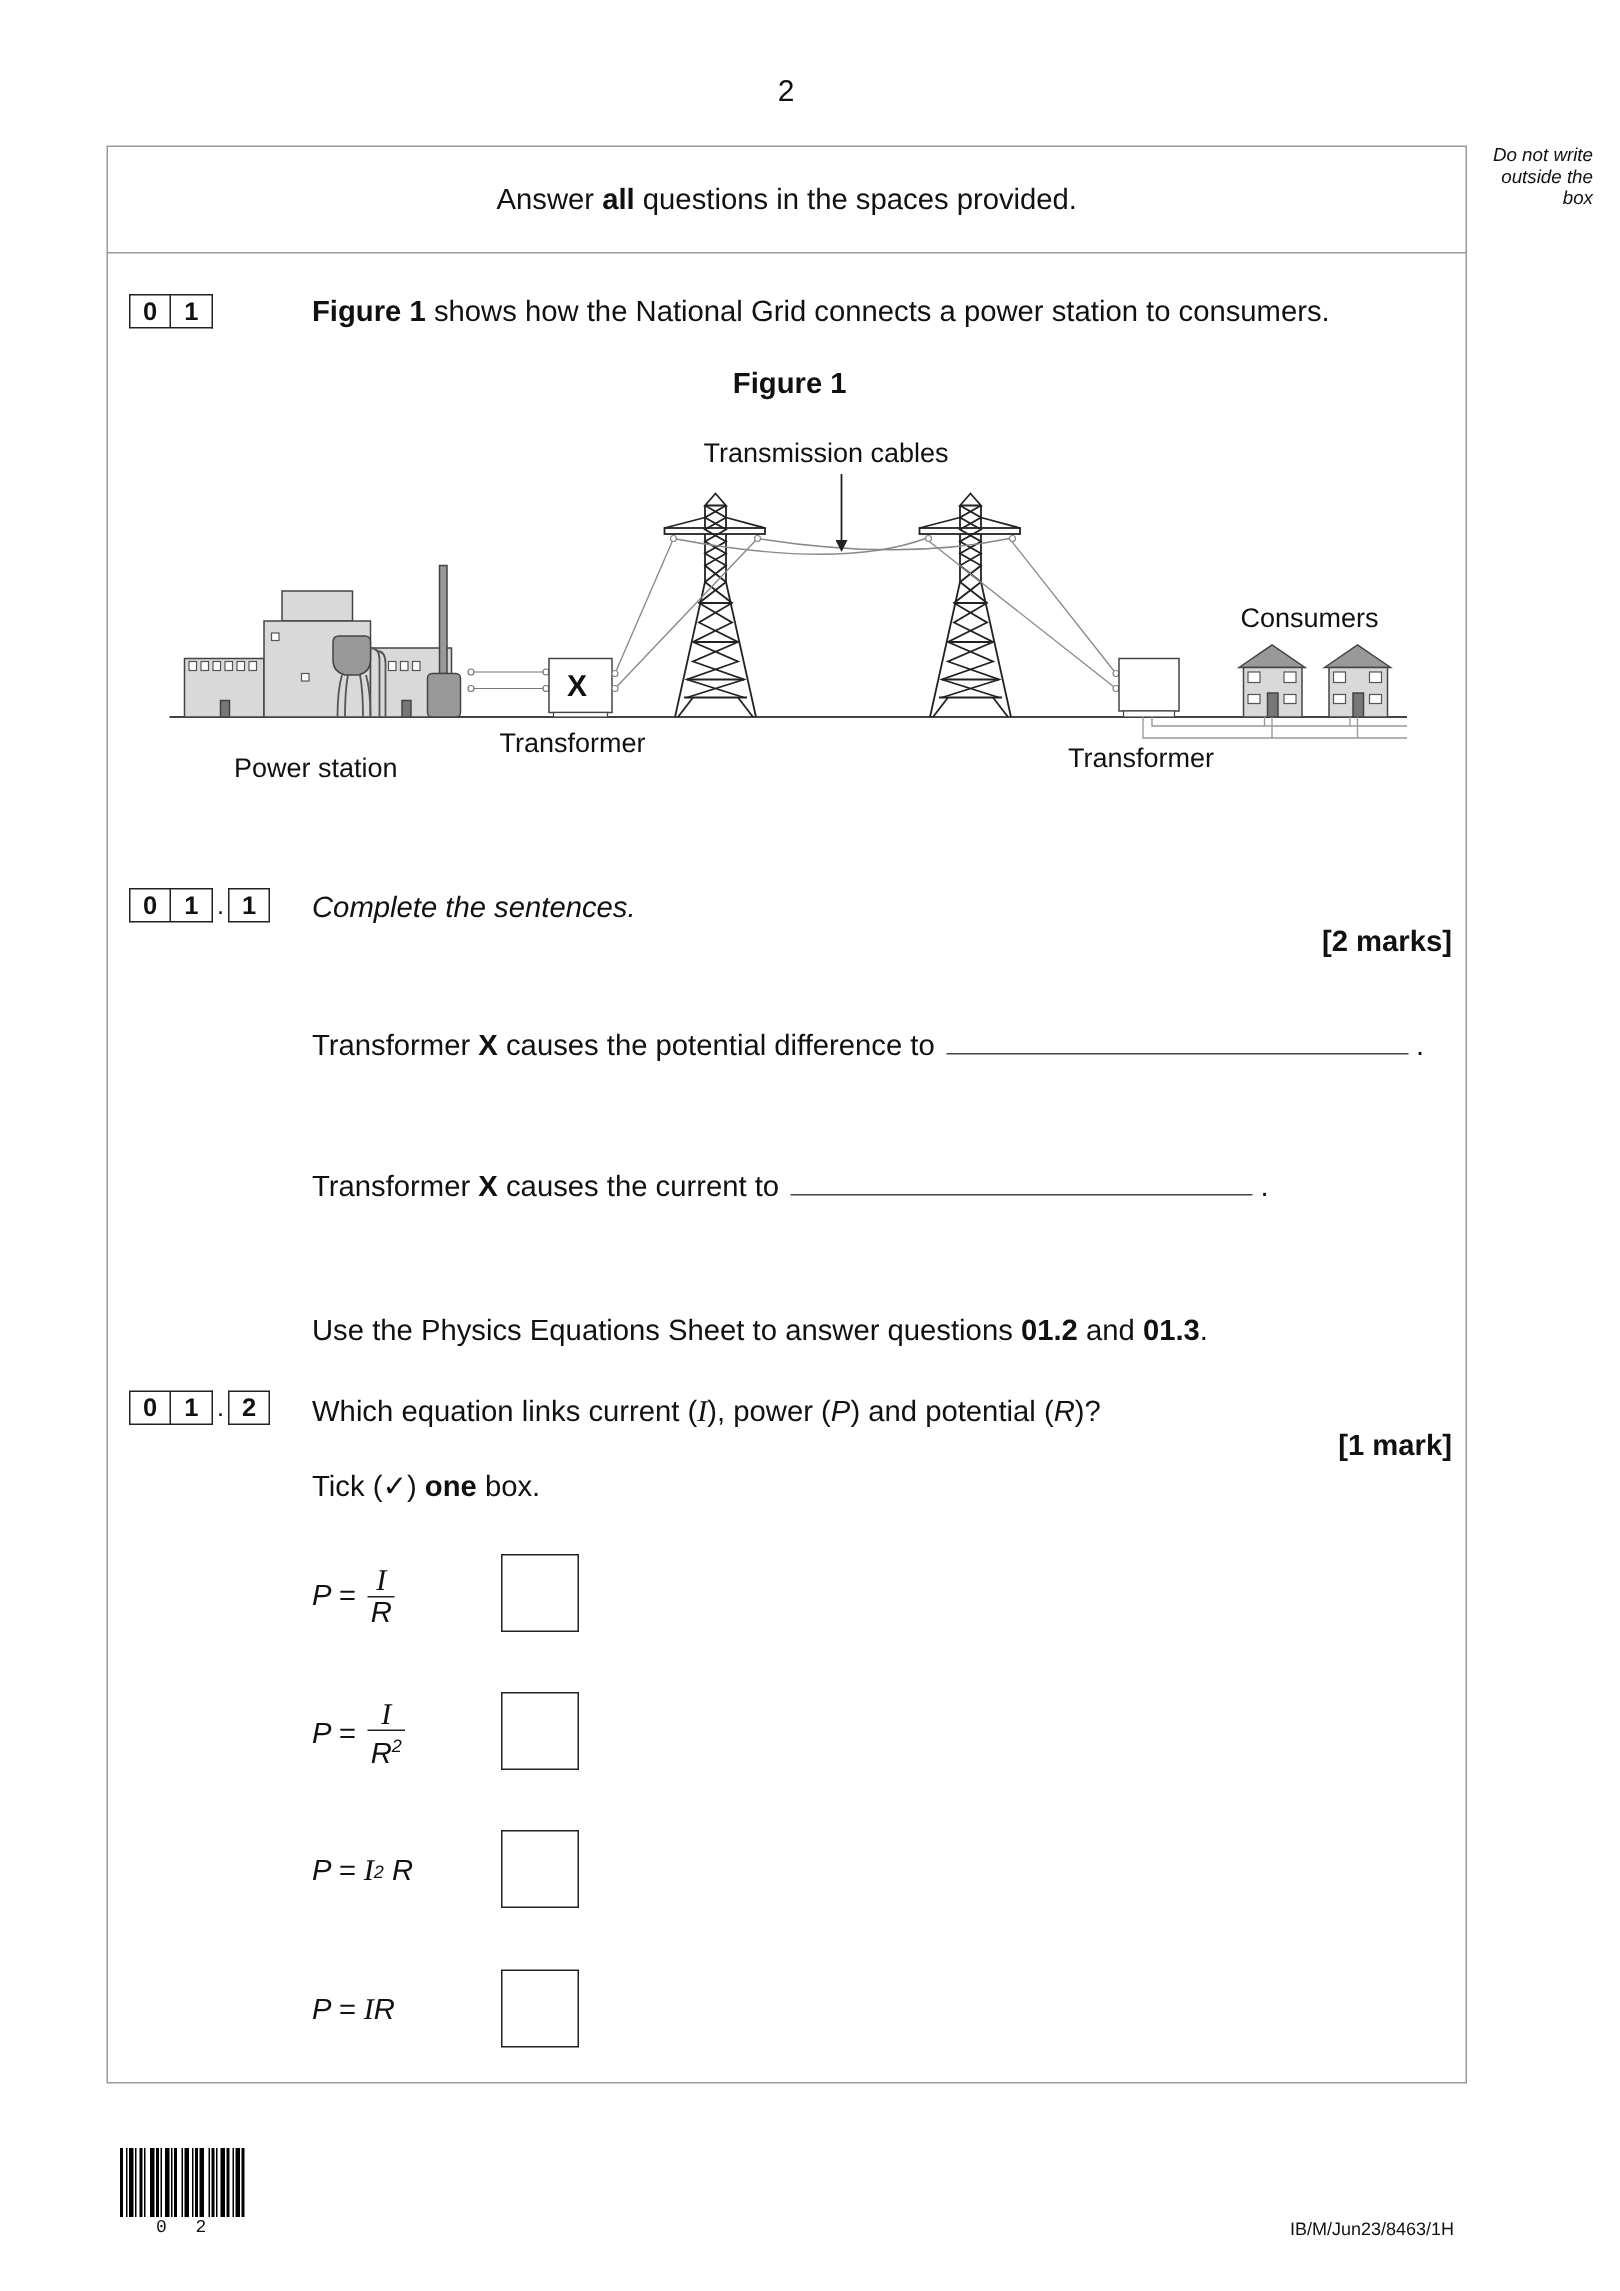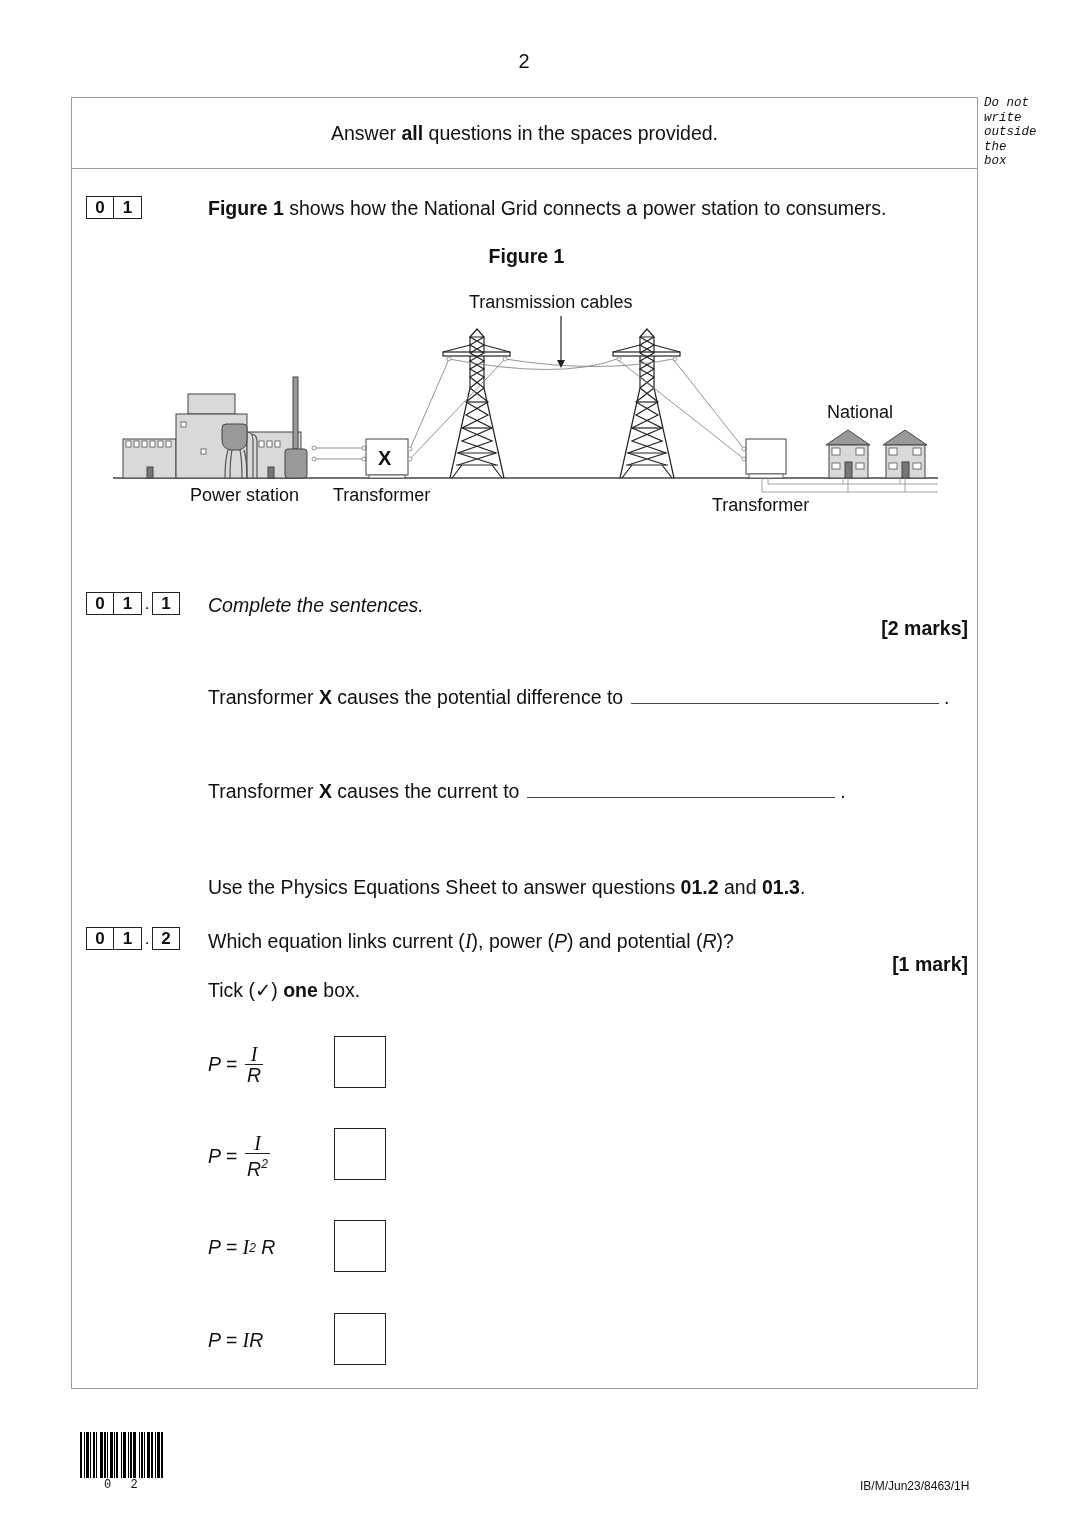--- a/index.html
+++ b/index.html
@@ -1,19 +1,19 @@
 <!DOCTYPE html>
 <html><head>
 <meta charset="utf-8">
 <style>
   html, body { margin: 0; padding: 0; background: #ffffff; }
   body { width: 1080px; height: 1527px; position: relative; font-family: "Liberation Sans", sans-serif; color: #111; overflow: hidden; }
   .abs { position: absolute; }
   .page-number { left: 0; width: 1048px; top: 50px; text-align: center; font-size: 20px; }
-  .margin-note { left: 984px; top: 96px; width: 78px; text-align: left; font-size: 12.5px; font-style: italic; line-height: 14.5px; font-family: Liberation Mono, monospace; }
+  .margin-note { left: 984px; top: 96px; width: 78px; text-align: right; font-size: 12.5px; font-style: italic; line-height: 14.5px; }
   .outer-box { left: 71px; top: 97px; width: 905px; height: 1290px; border: 1.5px solid #9a9a9a; }
   .header-divider { left: 71px; top: 168px; width: 907px; height: 0; border-top: 1.5px solid #9a9a9a; }
   .instruction { left: 71px; width: 907px; top: 122px; text-align: center; font-size: 19.5px; }
   .qbox { display: flex; align-items: center; font-weight: bold; font-size: 17px; }
   .qbox .cell { width: 28px; height: 23px; border: 1.3px solid #222; display: flex; align-items: center; justify-content: center; box-sizing: border-box; }
   .qbox .cell + .cell { border-left: none; }
   .qbox .dot { width: 10px; text-align: center; font-weight: normal; }
   .text { font-size: 19.5px; white-space: nowrap; }
   .bold { font-weight: bold; }
   .italic { font-style: italic; }
@@ -176,23 +176,23 @@
       <path d="M768 478 v6 h170"></path>
         <path d="M762 478 v14 h176"></path>
       <path d="M843 478 v6"></path>
         <path d="M848 478 v14"></path>
         <path d="M900 478 v6"></path>
         <path d="M905 478 v14"></path>
     </g>
   </svg>
 </div>
 <div class="abs fig-label" style="left:469px; top:292px;">Transmission cables</div>
-<div class="abs fig-label" style="left:827px; top:402px;">National</div>
+<div class="abs fig-label" style="left:827px; top:402px;">Consumers</div>
 <div class="abs fig-label bold" style="left:378px; top:447px; font-size:20px;">X</div>
-<div class="abs fig-label" style="left:156px; top:485px;margin-left:34px;">Power station</div>
+<div class="abs fig-label" style="left:156px; top:502px;">Power station</div>
 <div class="abs fig-label" style="left:333px; top:485px;">Transformer</div>
 <div class="abs fig-label" style="left:712px; top:495px;">Transformer</div>
 
 <div class="abs qbox" style="left:86px; top:592px;">
   <div class="cell">0</div>
   <div class="cell">1</div>
   <div class="dot">.</div>
   <div class="cell" style="border-left:1.3px solid #222;">1</div>
 </div>
 <div class="abs text" style="left:208px; top:594px;font-style:italic;">Complete the sentences.</div>

